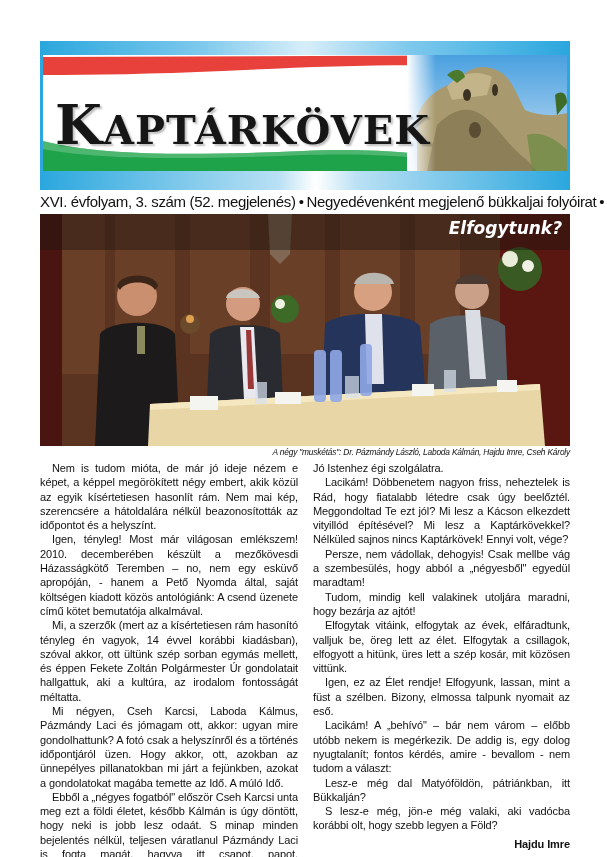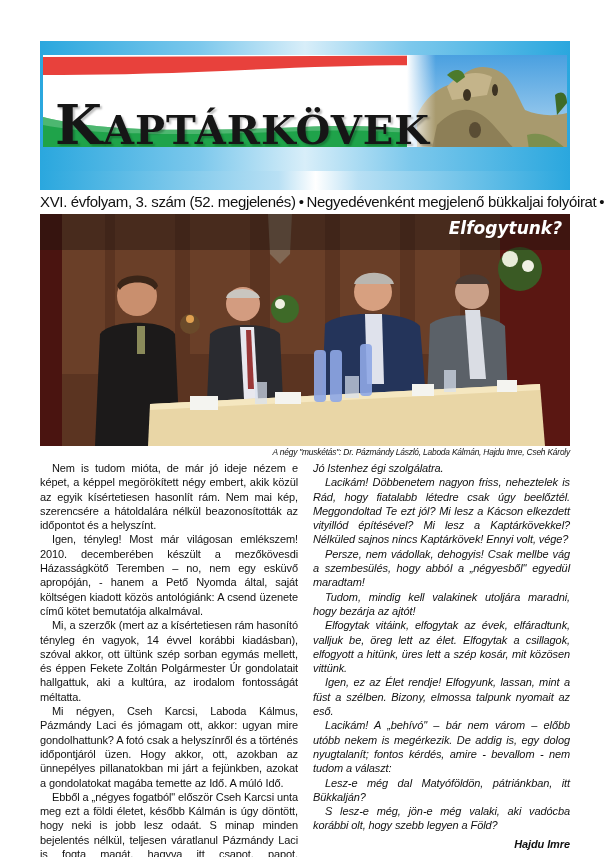--- a/index.html
+++ b/index.html
@@ -1,21 +1,21 @@
 <!DOCTYPE html>
 <html><head>
 <meta charset="utf-8">
 <style>
   html, body { margin: 0; padding: 0; background: #ffffff; }
   body { width: 607px; height: 857px; position: relative; overflow: hidden; font-family: "Liberation Sans", sans-serif; color: #1a1a1a; }
 
   
   .masthead { position: absolute; left: 40px; top: 41px; width: 530px; height: 149px; overflow: hidden;
     background: linear-gradient(90deg, #2aa7de 0%, #7cc8ec 30%, #d8eef9 50%, #7cc8ec 70%, #2aa7de 100%); }
-  .masthead .band { position: absolute; left: 3px; right: 3px; top: 14px; height: 92px; background: #ffffff; overflow: hidden; }
+  .masthead .band { position: absolute; left: 3px; right: 3px; top: 14px; height: 116px; background: #ffffff; overflow: hidden; }
   .masthead .red-wave { position: absolute; left: 0; top: 0; width: 100%; height: 40px; }
   .masthead .green-wave { position: absolute; left: 0; bottom: 0; width: 100%; height: 40px; }
   .masthead .photo { position: absolute; right: 0; top: 0; width: 160px; height: 116px; }
   .masthead .title { position: absolute; left: 12px; top: 38px; font-family: "DejaVu Serif", serif; font-weight: bold;
     font-size: 40px; letter-spacing: 1px; color: #161616; text-shadow: 2px 2px 2px rgba(0,0,0,0.25); white-space: nowrap; }
   .masthead .title .big { font-size: 54px; }
   .masthead .bottom-strip { position: absolute; left: 0; right: 0; bottom: 0; height: 19px;
     background: linear-gradient(90deg, #2aa7de 0%, #b9e0f4 45%, #ffffff 52%, #b9e0f4 60%, #2aa7de 100%); }
 
   .issue-line { position: absolute; left: 40px; top: 193px; width: 530px; font-size: 15px; letter-spacing: -0.35px; color: #111; white-space: nowrap; }
@@ -26,21 +26,21 @@
   .hero svg { position: absolute; left: 0; top: 0; }
   .hero .headline-bar { position: absolute; left: 0; top: 0; width: 100%; height: 36px; background: rgba(30,20,15,0.45); }
   .hero .headline { position: absolute; right: 8px; top: 4px; font-family: "DejaVu Sans", sans-serif; font-weight: bold; font-style: italic;
     font-size: 17px; color: #ffffff; letter-spacing: 0px; }
 
   .caption { position: absolute; right: 37px; top: 447px; font-size: 8.4px; font-style: italic; color: #111; white-space: nowrap; letter-spacing: -0.2px; }
 
   
   .col { position: absolute; top: 461px; font-size: 11px; line-height: 14.3px; text-align: justify; color: #111; letter-spacing: -0.1px; }
   .col.left { left: 40px; width: 258px; }
-  .col.right { left: 313px; width: 257px; font-style: italic; }
+  .col.right { left: 313px; width: 257px; }
   .col p { margin: 0; text-indent: 12px; }
   .col p.noindent { text-indent: 0; }
   .signature { text-align: right; font-weight: bold; margin-top: 4px !important; text-indent: 0 !important; }
 </style>
 </head>
 <body>
 
 <div class="masthead">
   <div class="band">
     <svg class="red-wave" viewBox="0 0 524 40" preserveAspectRatio="none" width="524" height="40">

